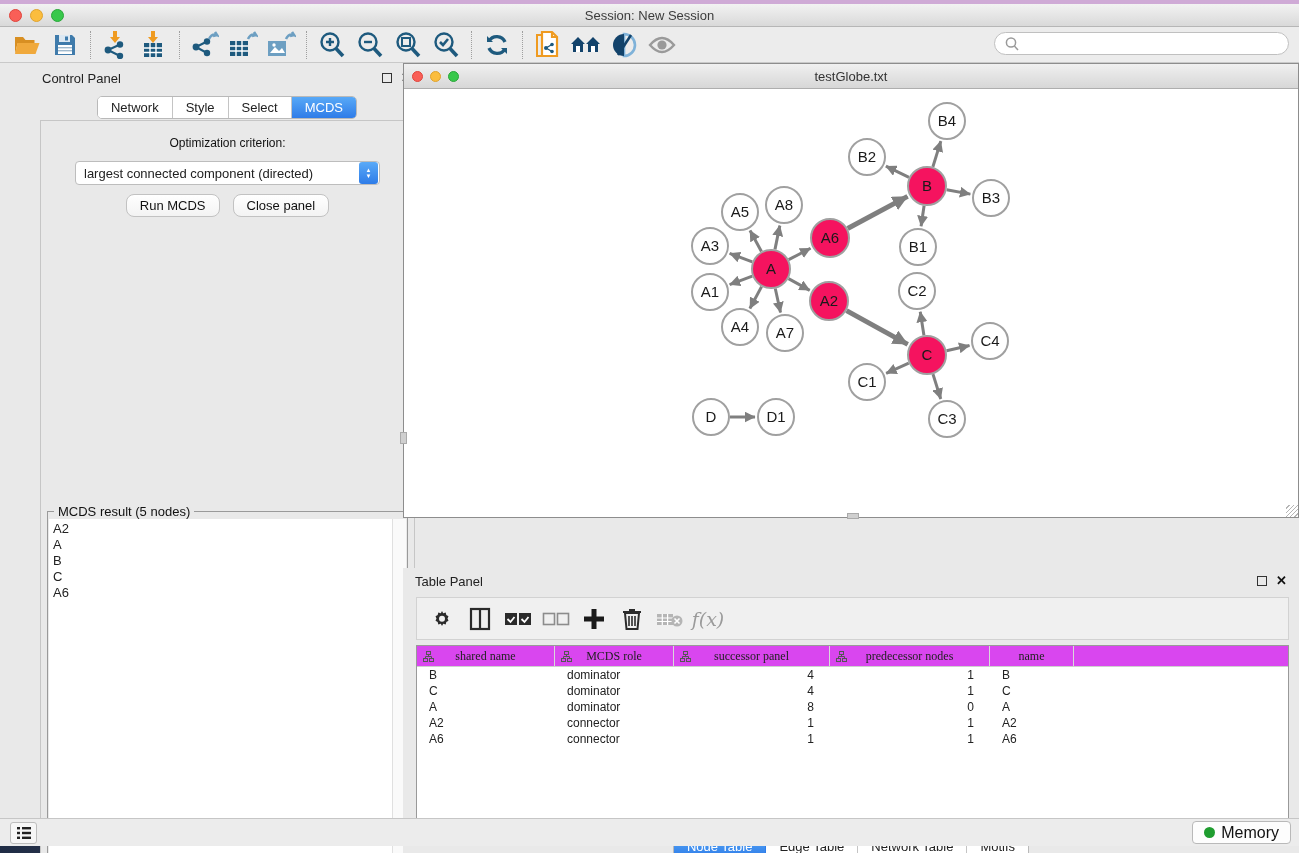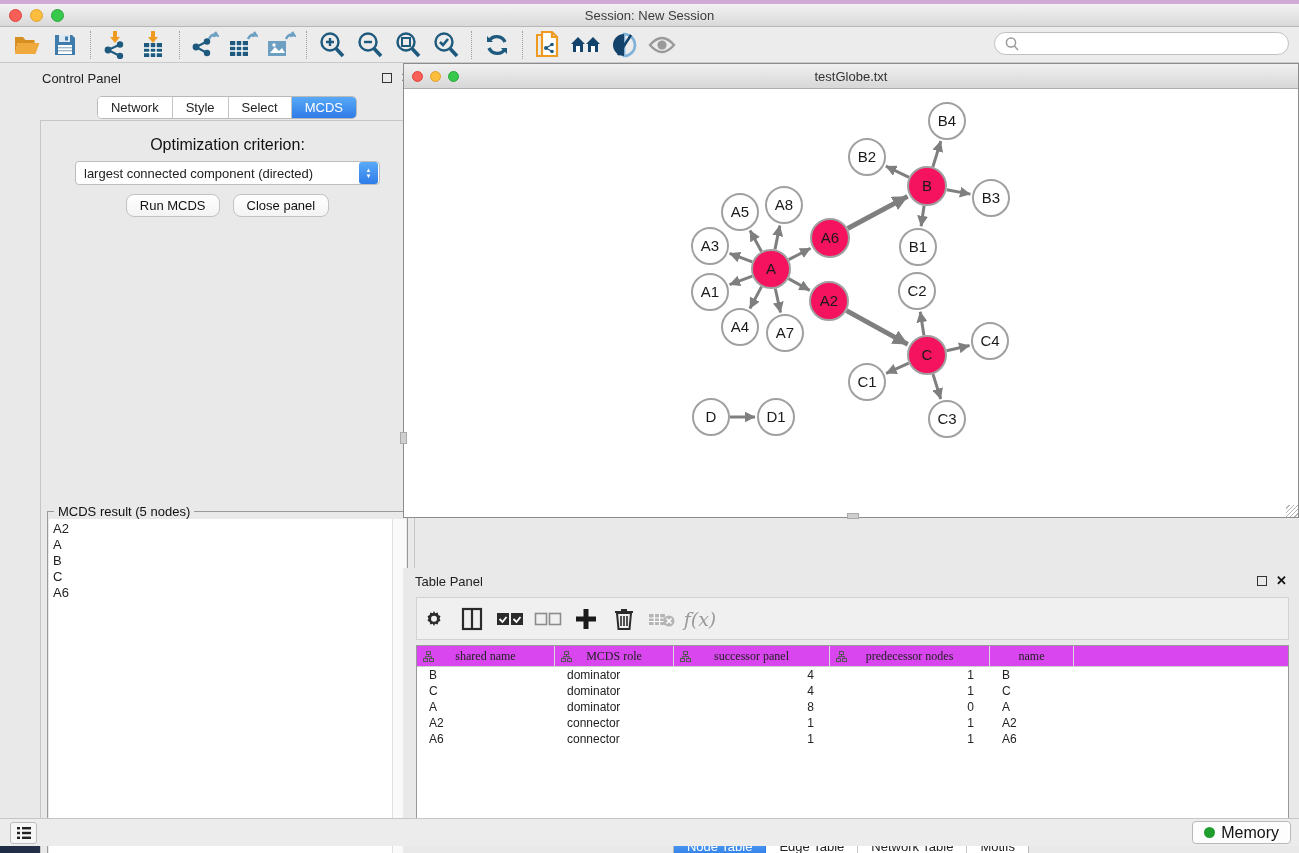--- a/index.html
+++ b/index.html
@@ -40,21 +40,21 @@
   .float-box { width:10px; height:10px; border:1.5px solid #333; }
   .close-x { font-size:13px; font-weight:bold; color:#111; line-height:10px; }
 
   .seg { display:flex; background:#fff; border:1px solid #b9b9b9; border-radius:5px; overflow:hidden; }
   .seg .seg-item { padding:3px 13px; font-size:13px; color:#222; border-right:1px solid #c4c4c4; background:#fff; white-space:nowrap; }
   .seg .seg-item:last-child { border-right:none; }
   .seg .seg-item.active { background:linear-gradient(#58a9f7,#2f7ce8); color:#fff; border-right-color:#2f7ce8; }
   #cp-tabs-row { position:absolute; left:0; top:33px; width:390px; display:flex; justify-content:center; }
 
   #cp-box { position:absolute; left:8px; top:57px; width:375px; height:746px; border:1px solid #c6c6c6; background:#e9e9e9; }
-  #opt-label { margin-top:15px; text-align:center; font-size:16px; color:#111; }
+  #opt-label { margin-top:15px; text-align:center; font-size:12px; color:#111; }
   #criterion { position:absolute; left:34px; top:40px; width:305px; height:24px; background:#fff;
     border:1px solid #bdbdbd; border-radius:4px; display:flex; align-items:center; }
   #criterion .val { flex:1; padding-left:8px; font-size:13px; white-space:nowrap; overflow:hidden; }
   #criterion .stepper { width:19px; height:22px; border-radius:3px; background:linear-gradient(#5aaaf8,#2e7ce8);
     display:flex; flex-direction:column; align-items:center; justify-content:center; color:#fff; margin-right:1px; }
   #criterion .stepper span { font-size:6px; line-height:6px; }
   .btn { background:linear-gradient(#ffffff,#f3f3f3); border:1px solid #c2c2c2; border-radius:8px;
     padding:3px 13px; font-size:13px; color:#111; font-family:"Liberation Sans",sans-serif; }
   #cp-buttons { position:absolute; left:0; top:73px; width:100%; display:flex; justify-content:center; gap:13px; }
 
@@ -74,21 +74,21 @@
   #net-canvas { position:absolute; left:0; top:26px; right:0; bottom:0; background:#fff; }
   #net-vthumb { position:absolute; left:-4px; top:368px; width:7px; height:12px; background:#cfcfcf; border:1px solid #aaa; }
   #net-hthumb { position:absolute; left:443px; bottom:-2px; width:12px; height:6px; background:#cfcfcf; border:1px solid #aaa; }
   #net-grip { position:absolute; right:0; bottom:0; width:12px; height:12px;
     background:repeating-linear-gradient(135deg,#fff 0 2px,#b5b5b5 2px 3px); }
 
   
   #table-panel { left:403px; top:520px; width:896px; height:295px; background:#e9e9e9;margin-top:48px; }
   #tp-header { height:26px; display:flex; align-items:center; padding:0 12px; }
   #tp-toolbar { position:absolute; left:13px; top:29px; width:873px; height:43px; background:#f0f0f0;
-    border:1px solid #d2d2d2; display:flex; align-items:center; gap:4px; }
+    border:1px solid #d2d2d2; display:flex; align-items:center; padding-left:8px; gap:4px; }
   .tp-btn { width:34px; height:34px; display:flex; align-items:center; justify-content:center; }
   .fx { font-family:"DejaVu Serif", serif; font-style:italic; font-size:19px; color:#9a9a9a; }
 
   #node-table { position:absolute; left:13px; top:77px; width:873px; height:188px; border:1px solid #999;
     background:#fff; overflow:hidden; font-size:12px; }
   #nt-header { display:flex; height:21px; background:#d946ef; border-bottom:1px solid #cfcfcf;font-family:Liberation Serif, serif; }
   .nt-hcell { display:flex; align-items:center; justify-content:center; position:relative;
     border-right:1px solid #d9d9d9; color:#222; }
   .nt-hcell .hicon { position:absolute; left:6px; top:5px; }
   .nt-row { display:flex; height:16px; align-items:center; }

